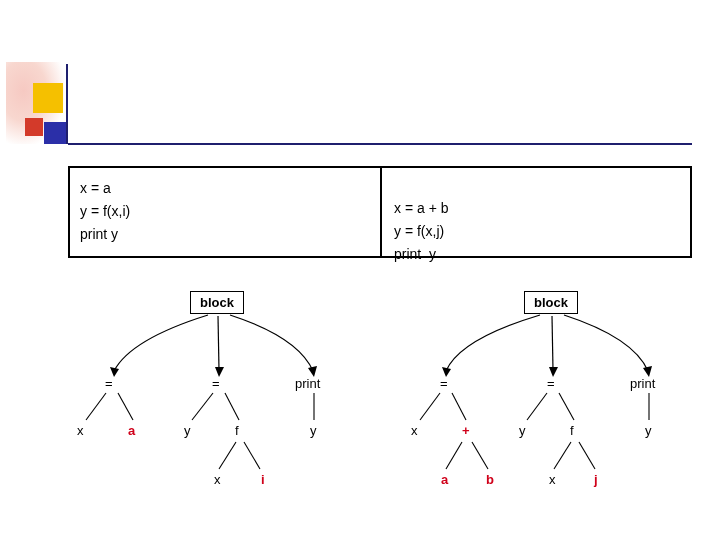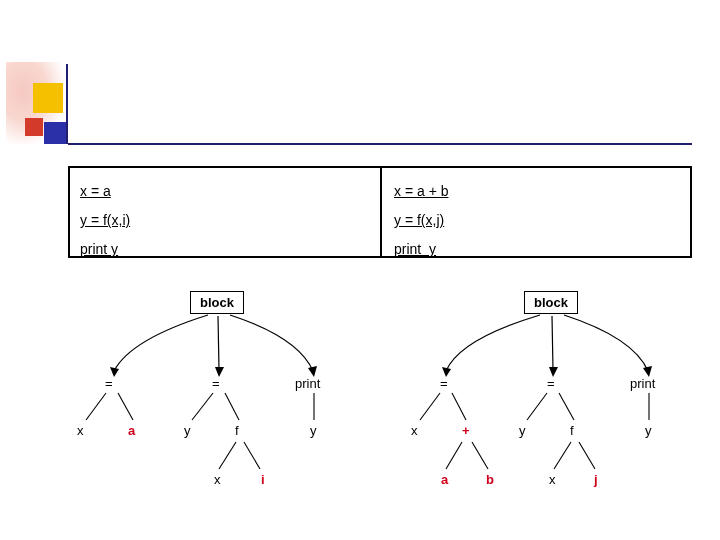--- a/index.html
+++ b/index.html
@@ -80,26 +80,25 @@
     position: absolute;
     left: 50%; top: 0;
     width: 2px; height: 100%;
     background: #000000;
   }
   .code-col {
     position: absolute;
     top: 9px;
     font-size: 14px;
     color: #000000;
-    line-height: 29px;
+    line-height: 23px;
     white-space: pre;
-    text-decoration: underline;
   }
   .code-left { left: 10px; }
-  .code-right { left: 324px; }
+  .code-right { left: 324px; margin-top: 20px; }
 
   
   .tree-svg {
     position: absolute;
     left: 0; top: 0;
     width: 720px;
     height: 540px;
     pointer-events: none;
   }
   .node {

